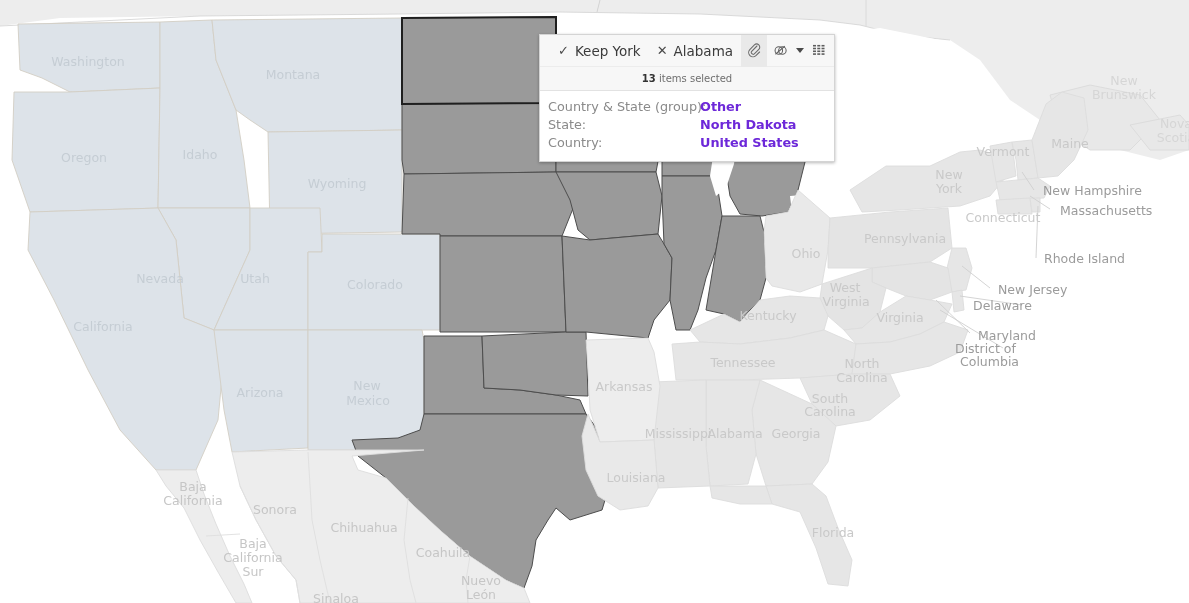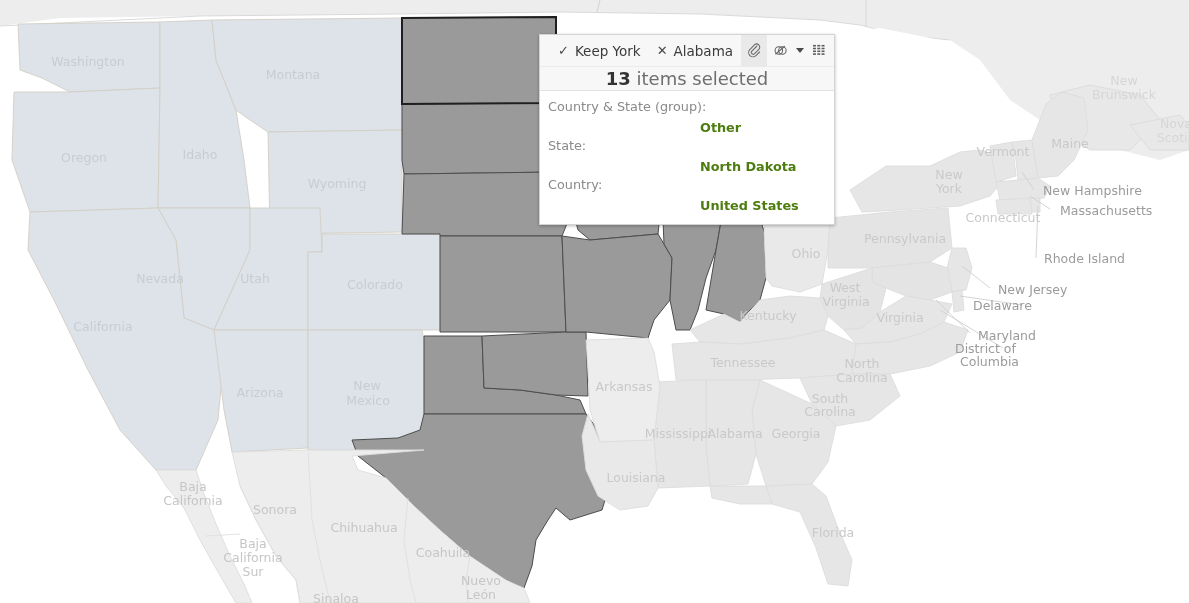--- a/index.html
+++ b/index.html
@@ -65,35 +65,35 @@
     cursor:pointer;
   }
   .tt-caret:after{
     content:"";border-left:4px solid transparent;border-right:4px solid transparent;
     border-top:5px solid #4a4a4a;display:block;
   }
   #tt-count{
     height:23px;line-height:23px;
     text-align:center;
     background:#f7f7f7;
-    color:#6e6e6e;font-size:18px;
+    color:#6e6e6e;font-size:10px;
     border-bottom:1px solid #e2e2e2;
   }
   #tt-count b{color:#333;font-weight:bold;}
   #tt-body{
     background:#ffffff;
     padding:7px 0 9px 8px;
   }
   .tt-row{
     display:flex;
     line-height:18px;
     font-size:12.8px;
   }
   .tt-key{color:#8a8a8a;width:152px;flex:0 0 152px;white-space:nowrap;}
-  .tt-val{color:#4d7c0f;font-weight:bold;white-space:nowrap;margin-top:21px;}
+  .tt-val{color:#6d28d9;font-weight:bold;white-space:nowrap;}
 </style>
 </head>
 <body>
 
 <div id="stage">
 
   <svg id="map-svg" viewBox="0 0 1189 603">
 
     <rect x="0" y="0" width="1189" height="603" fill="#ffffff"></rect>
 

